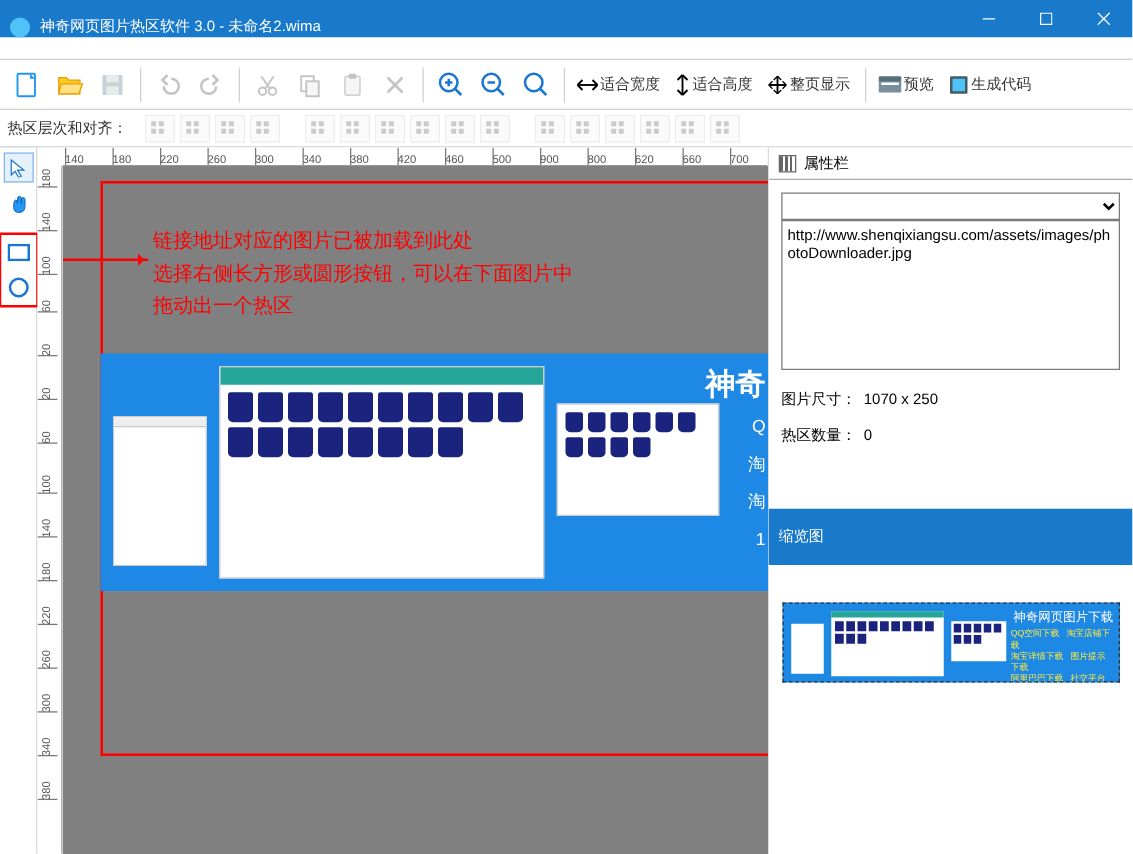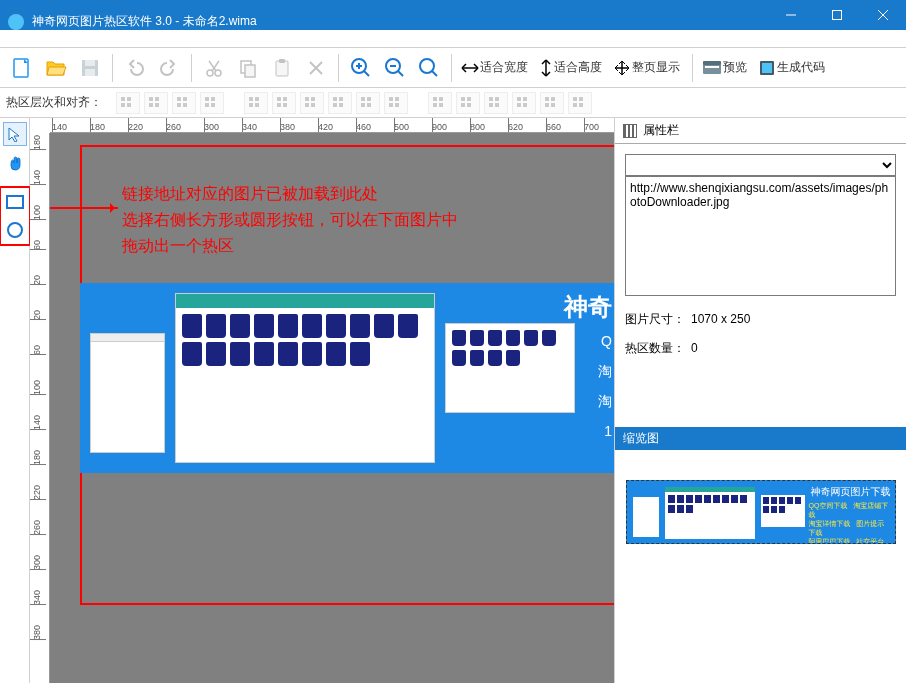--- a/index.html
+++ b/index.html
@@ -65,21 +65,21 @@
 .sidepanel { width: 292px; border-left: 1px solid #d0d0d0; background: #fff; display: flex; flex-direction: column; }
 .panel-tab { display:flex; align-items:center; gap:6px; padding: 4px 8px; border-bottom: 1px solid #aaa; font-size: 12px; }
 .panel-tab .tabicon { width:14px; height:14px; background: repeating-linear-gradient(90deg,#666 0 2px,#fff 2px 4px); border:1px solid #666; }
 .prop-body { padding: 10px; flex: 0 0 auto; }
 .prop-body select { width: 100%; height: 22px; border: 1px solid #7a7a7a; background: #fff; }
 .prop-body .field-label { font-size: 12px; margin-top: 14px; margin-bottom: 4px; }
 .prop-body textarea { width: 100%; height: 120px; border: 1px solid #7a7a7a; resize: none; font-size: 12px; padding: 4px; font-family: inherit; }
 .prop-body .kv { font-size: 12px; margin-top: 12px; }
 .prop-body .kv span.v { margin-left: 6px; }
 
-.thumb-header { background: #1979ca; color: #fff; padding: 3px 8px; font-size: 12px; margin-top: 60px; }
+.thumb-header { background: #1979ca; color: #fff; padding: 14px 8px; font-size: 12px; margin-top: 40px; }
 .thumb-body { flex:1; padding: 30px 8px; display:flex; align-items:flex-start; justify-content:center; }
 .thumb-mini { width: 270px; height: 64px; background: #1e88e5; border: 1px dashed #333; position: relative; overflow: hidden; }
 .thumb-mini .mw { position:absolute; background:#fff; }
 .thumb-mini .mw1 { left:6px; top:16px; width:26px; height:40px; }
 .thumb-mini .mw2 { left:38px; top:6px; width:90px; height:52px; }
 .thumb-mini .mw3 { left:134px; top:14px; width:44px; height:32px; }
 .thumb-mini .mt { position:absolute; right:4px; top:4px; color:#fff; font-size:10px; font-weight:normal; }
 .thumb-mini .mt2 { position:absolute; right:4px; top:20px; color:#ffeb3b; font-size:7px; line-height:9px; text-align:left; width:82px; }
 
 svg { display: block; }

